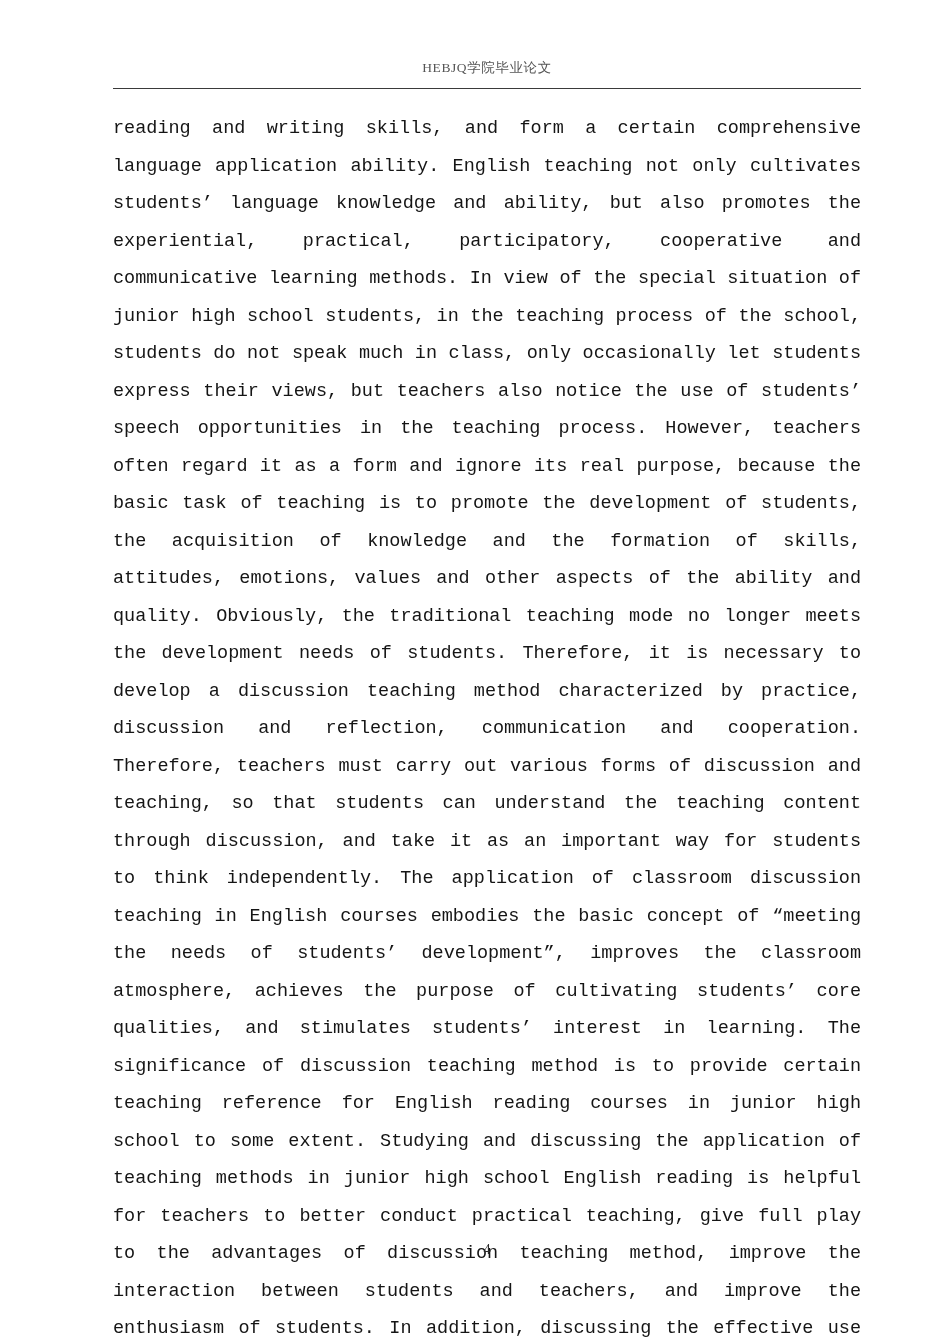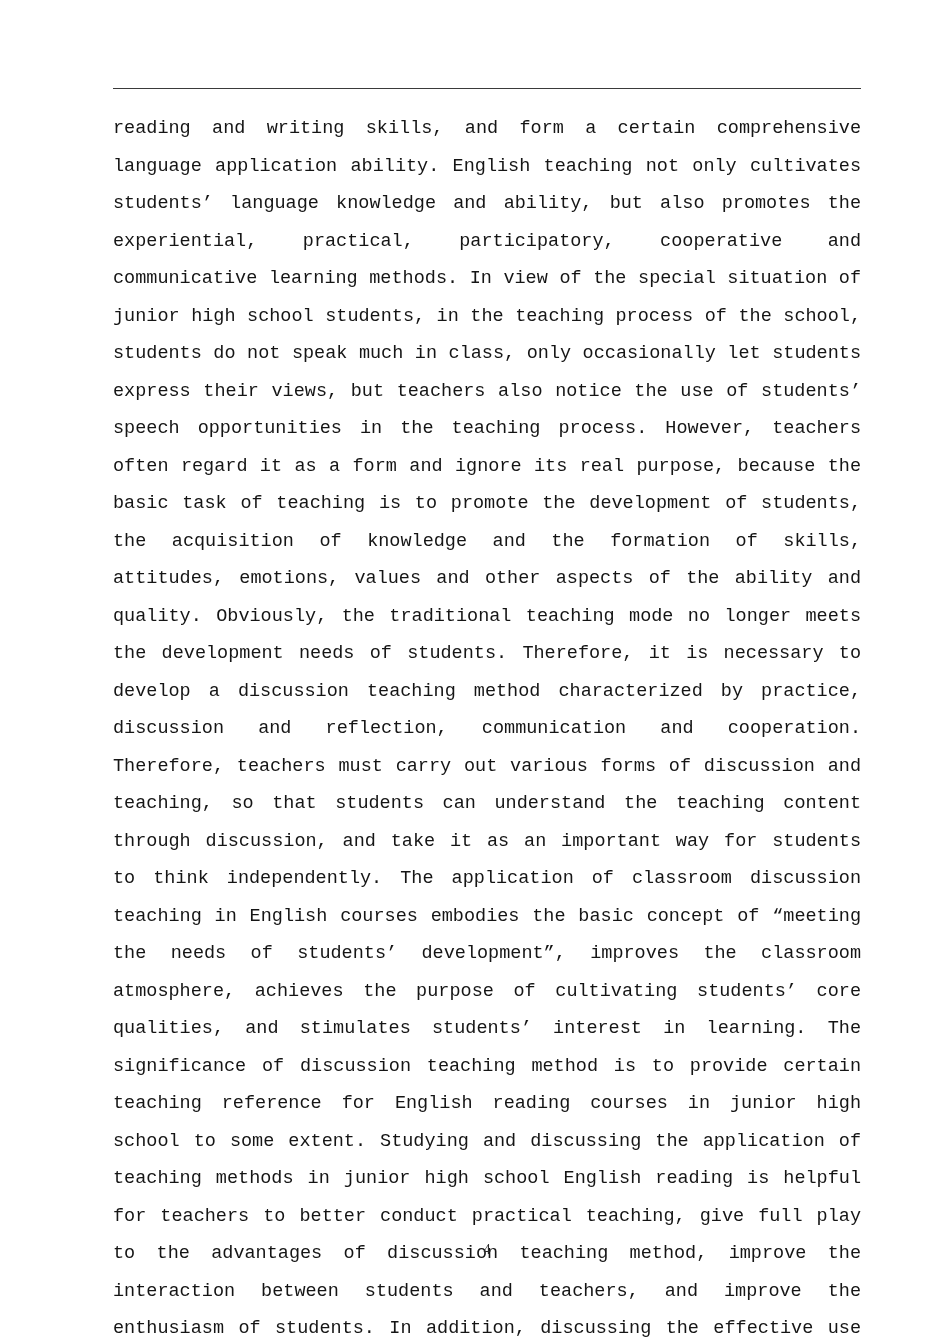--- a/index.html
+++ b/index.html
@@ -80,20 +80,23 @@
     font-size: 14px;
     line-height: 18px;
     color: #2b2b2b;
   }
 </style>
 </head>
 <body>
 
 <div class="page">
 
+  <div class="page-header">
+    <span class="header-text">HEBJQ学院毕业论文</span>
+  </div>
 
   <div class="header-rule"></div>
 
   <div class="body-block">
     <p>reading and writing skills, and form a certain comprehensive language application ability. English teaching not only cultivates students’ language knowledge and ability, but also promotes the experiential, practical, participatory, cooperative and communicative learning methods. In view of the special situation of junior high school students, in the teaching process of the school, students do not speak much in class, only occasionally let students express their views, but teachers also notice the use of students’ speech opportunities in the teaching process. However, teachers often regard it as a form and ignore its real purpose, because the basic task of teaching is to promote the development of students, the acquisition of knowledge and the formation of skills, attitudes, emotions, values and other aspects of the ability and quality. Obviously, the traditional teaching mode no longer meets the development needs of students. Therefore, it is necessary to develop a discussion teaching method characterized by practice, discussion and reflection, communication and cooperation. Therefore, teachers must carry out various forms of discussion and teaching, so that students can understand the teaching content through discussion, and take it as an important way for students to think independently. The application of classroom discussion teaching in English courses embodies the basic concept of “meeting the needs of students’ development”, improves the classroom atmosphere, achieves the purpose of cultivating students’ core qualities, and stimulates students’ interest in learning. The significance of discussion teaching method is to provide certain teaching reference for English reading courses in junior high school to some extent. Studying and discussing the application of teaching methods in junior high school English reading is helpful for teachers to better conduct practical teaching, give full play to the advantages of discussion teaching method, improve the interaction between students and teachers, and improve the enthusiasm of students. In addition, discussing the effective use of the teaching methods can also change students’ attitudes towards English reading. Students can improve their participation in the classroom through communication, and understand the new principles in the process of learning new knowledge, so as to sort out a set of ideas and methods to solve English reading problems. In addition, students can also actively participate in classroom teaching activities to acquire relevant knowledge. This is not only conducive to improve the dominant position of students, but also can improve students’ comprehensive ability to solve problems, so that students directly participate in practice. Generally speaking, in the discussion mode, teachers become guides and initiators, encourage</p>
   </div>
 
   <div class="page-footer">
     <span class="folio">4</span>
   </div>

